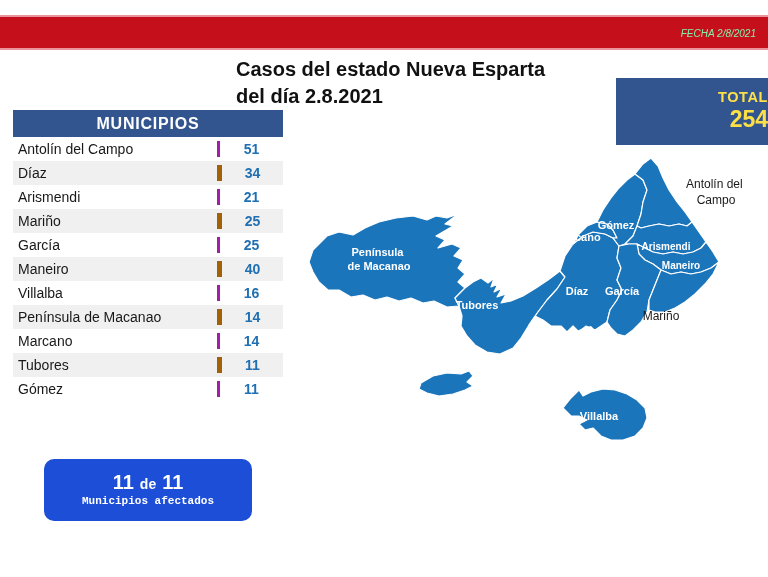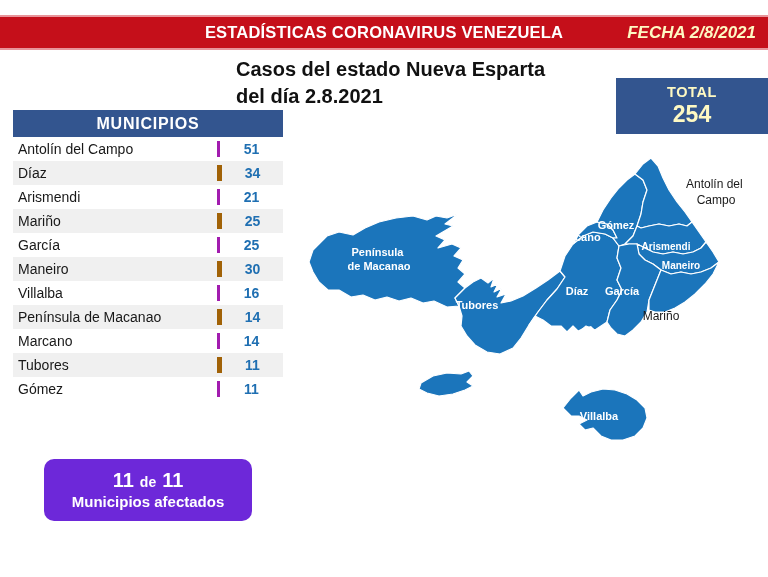--- a/index.html
+++ b/index.html
@@ -45,23 +45,23 @@
     font-size: 16.5px;
     font-weight: bold;
     letter-spacing: 0.2px;
     white-space: nowrap;
   }
   #header-date {
     position: absolute;
     right: 12px;
     top: 50%;
     transform: translateY(-50%);
-    color: #fef9c3;
-    font-size: 17px;
-    font-weight: bold;
+    color: #86efac;
+    font-size: 10px;
+    font-weight: normal;
     font-style: italic;
     white-space: nowrap;
   }
 
   
   #page-title {
     position: absolute;
     left: 236px;
     top: 56px;
     width: 380px;
@@ -70,27 +70,27 @@
     line-height: 1.33;
     color: #111111;
   }
 
   
   #total-box {
     position: absolute;
     left: 616px;
     top: 78px;
     width: 152px;
-    height: 56px;
+    height: 67px;
     background: #33558f;
     display: flex;
     flex-direction: column;
-    align-items: center;
+    align-items: flex-end;
     justify-content: center;
-    color: #fef9c3;
+    color: #fde047;
   }
   #total-label {
     font-size: 14.5px;
     font-weight: bold;
     letter-spacing: 0.6px;
     line-height: 1.1;
   }
   #total-value {
     font-size: 23px;
     font-weight: bold;
@@ -145,42 +145,43 @@
     border-left: 5px solid #a16207;
   }
 
   
   #affected-badge {
     position: absolute;
     left: 44px;
     top: 459px;
     width: 208px;
     height: 62px;
-    background: #6d28d9;
+    background: #1d4ed8;
     border-radius: 10px;
     color: #ffffff;
     display: flex;
     flex-direction: column;
     align-items: center;
     justify-content: center;
   }
   #affected-count-line {
     font-size: 20px;
     font-weight: bold;
     line-height: 1.15;
   }
   #affected-count-line .small-word {
     font-size: 14px;
     font-weight: bold;
   }
   #affected-caption {
-    font-size: 15px;
+    font-size: 11px;
     font-weight: bold;
     line-height: 1.2;
     margin-top: 1px;
+    font-family: Liberation Mono, monospace;
   }
 
   
   #map-area {
     position: absolute;
     left: 295px;
     top: 140px;
     width: 473px;
     height: 300px;
   }
@@ -205,21 +206,20 @@
     fill: #1b75bb;
     stroke: #ffffff;
     stroke-width: 1.2;
     stroke-linejoin: round;
   }
 </style>
 </head>
 <body>
 
 <div id="header-banner">
-  <div id="header-title">ESTADÍSTICAS CORONAVIRUS VENEZUELA</div>
   <div id="header-date">FECHA 2/8/2021</div>
 </div>
 
 <div id="page-title">
   <div>Casos del estado Nueva Esparta</div>
   <div>del día 2.8.2021</div>
 </div>
 
 <div id="total-box">
   <div id="total-label">TOTAL</div>
@@ -244,21 +244,21 @@
       <div class="table-row alt">
         <div class="cell-name">Mariño</div>
         <div class="cell-value">25</div>
       </div>
       <div class="table-row">
         <div class="cell-name">García</div>
         <div class="cell-value">25</div>
       </div>
       <div class="table-row alt">
         <div class="cell-name">Maneiro</div>
-        <div class="cell-value">30</div>
+        <div class="cell-value">40</div>
       </div>
       <div class="table-row">
         <div class="cell-name">Villalba</div>
         <div class="cell-value">16</div>
       </div>
       <div class="table-row alt">
         <div class="cell-name">Península de Macanao</div>
         <div class="cell-value">14</div>
       </div>
       <div class="table-row">

